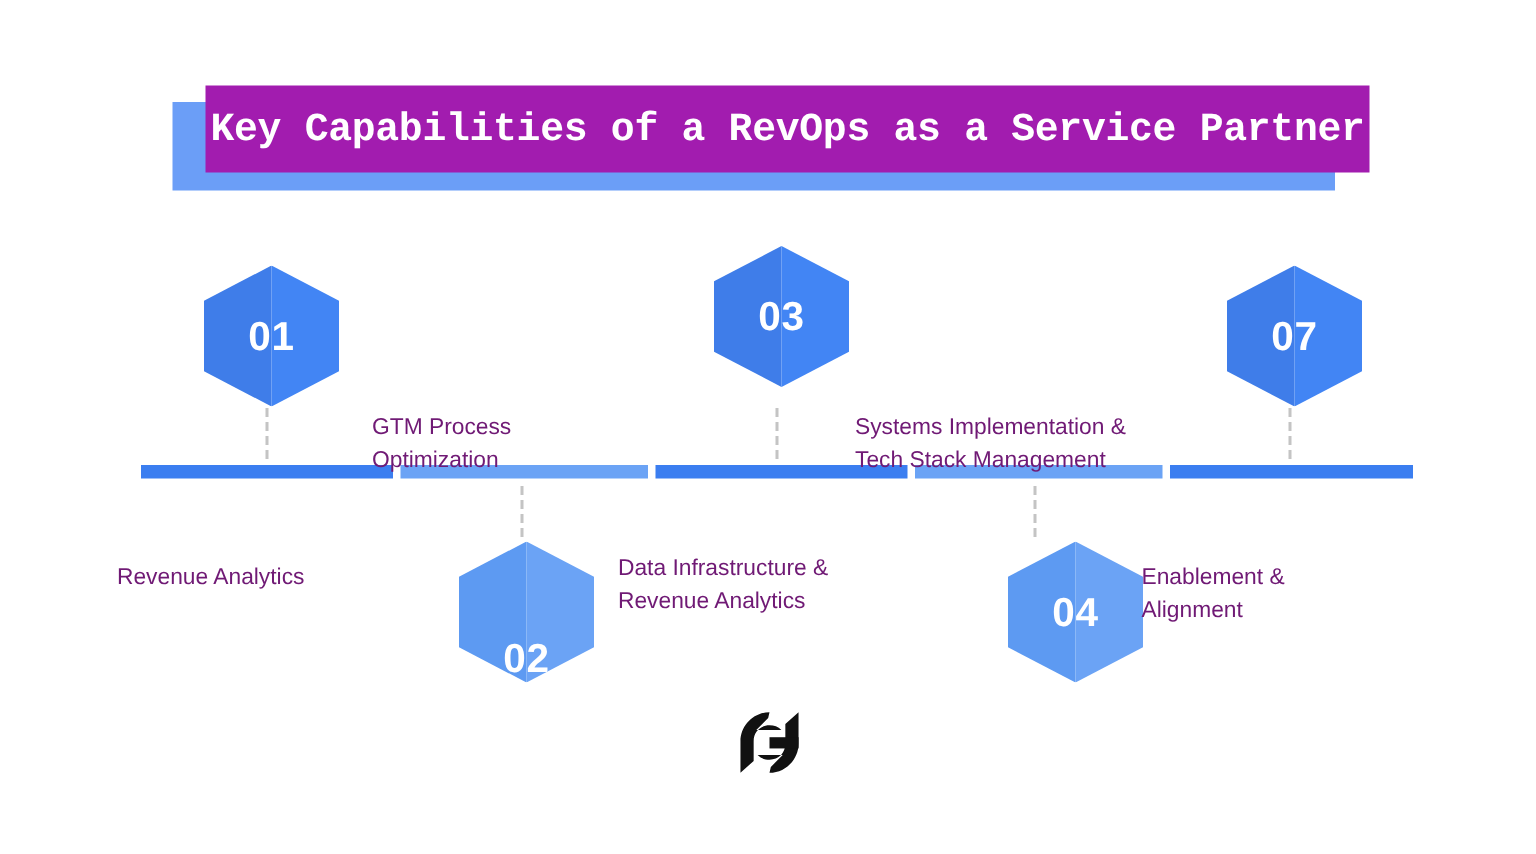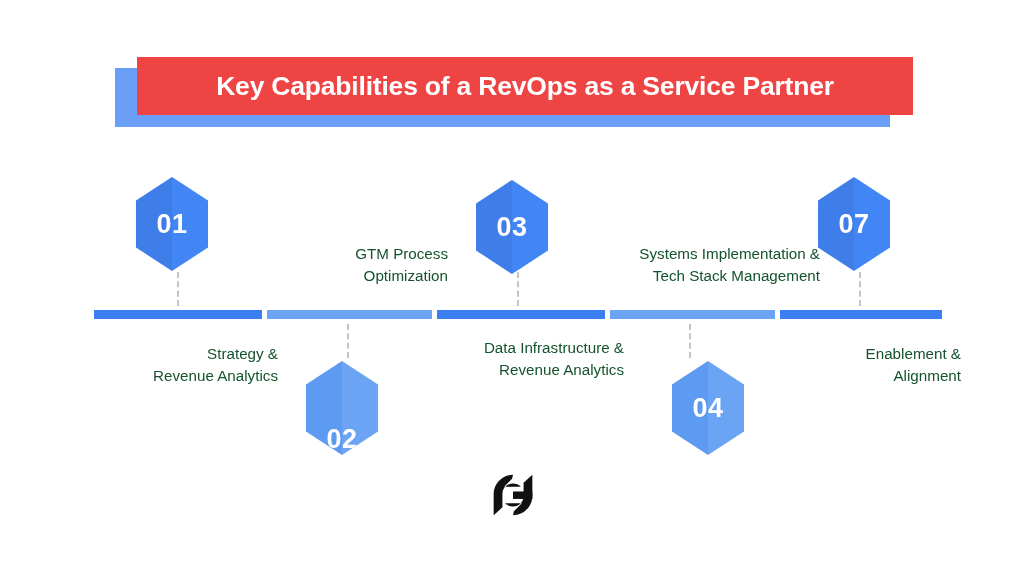--- a/index.html
+++ b/index.html
@@ -16,40 +16,40 @@
   .banner-shadow {
     position:absolute;
     left:115px; top:68px;
     width:775px; height:59px;
     background:#6b9ef7;
   }
   .banner-main {
     position:absolute;
     left:137px; top:57px;
     width:776px; height:58px;
-    background:#ef4444;
-    display:flex; align-items:center; justify-content:center;
+    background:#a21caf;
+    display:flex; align-items:center; justify-content:center;font-family:Liberation Mono, monospace;
   }
   .banner-title {
     color:#ffffff;
     font-size:26.5px;
     font-weight:bold;
     letter-spacing:-0.2px;
     white-space:nowrap;
   }
 
   
   .rule { position:absolute; top:310px; height:9px; }
   .rule.dark  { background:#3b7ef0; }
   .rule.light { background:#6ba3f5; }
 
   
   .hex {
     position:absolute;
-    width:72px; height:94px;
+    width:90px; height:94px;
     -webkit-clip-path:polygon(50% 0%,100% 25%,100% 75%,50% 100%,0% 75%,0% 25%);
     clip-path:polygon(50% 0%,100% 25%,100% 75%,50% 100%,0% 75%,0% 25%);
     display:flex; align-items:center; justify-content:center;
   }
   .hex .hexL, .hex .hexR {
     position:absolute; top:0; height:100%; width:50%;
   }
   .hex .hexL { left:0; }
   .hex .hexR { right:0; }
   .hex.dark  .hexL { background:#3f7de9; }
@@ -67,25 +67,26 @@
   
   .dash {
     position:absolute;
     width:0; height:0;
     border-left:2px dashed #c4c4c4;
   }
 
   
   .label {
     position:absolute;
-    text-align:right;
-    color:#14532d;
+    text-align:left;
+    color:#701a75;
     font-size:15.2px;
     line-height:22px;
     font-weight:normal;
+    margin-top:31px;
   }
 
   
   .logo { position:absolute; left:491px; top:473px; width:44px; height:44px; }
 </style>
 </head>
 <body>
 
 <div class="banner-wrap">
   <div class="banner-shadow"></div>
@@ -100,36 +101,35 @@
 <div class="rule light" style="left:610px; width:165px;"></div>
 <div class="rule dark" style="left:780px; width:162px;"></div>
 
 <div class="hex dark" style="left:136px; top:177px;">
   <span class="hexL"></span>
   <span class="hexR"></span>
   <span class="hex-num">01</span>
 </div>
 <div class="dash" style="left:177px; top:272px; height:34px;"></div>
 <div class="label" style="left:78px; top:343px; width:200px;">
-  <div>Strategy &amp;</div>
   <div>Revenue Analytics</div>
 </div>
 
 <div class="label" style="left:248px; top:243px; width:200px;">
   <div>GTM Process</div>
   <div>Optimization</div>
 </div>
 <div class="dash" style="left:347px; top:324px; height:34px;"></div>
 <div class="hex light" style="left:306px; top:361px;align-items:flex-end;">
   <span class="hexL"></span>
   <span class="hexR"></span>
   <span class="hex-num">02</span>
 </div>
 
-<div class="hex dark" style="left:476px; top:180px;">
+<div class="hex dark" style="left:476px; top:164px;">
   <span class="hexL"></span>
   <span class="hexR"></span>
   <span class="hex-num">03</span>
 </div>
 <div class="dash" style="left:517px; top:272px; height:34px;"></div>
 <div class="label" style="left:412px; top:337px; width:212px;">
   <div>Data Infrastructure &amp;</div>
   <div>Revenue Analytics</div>
 </div>
 

